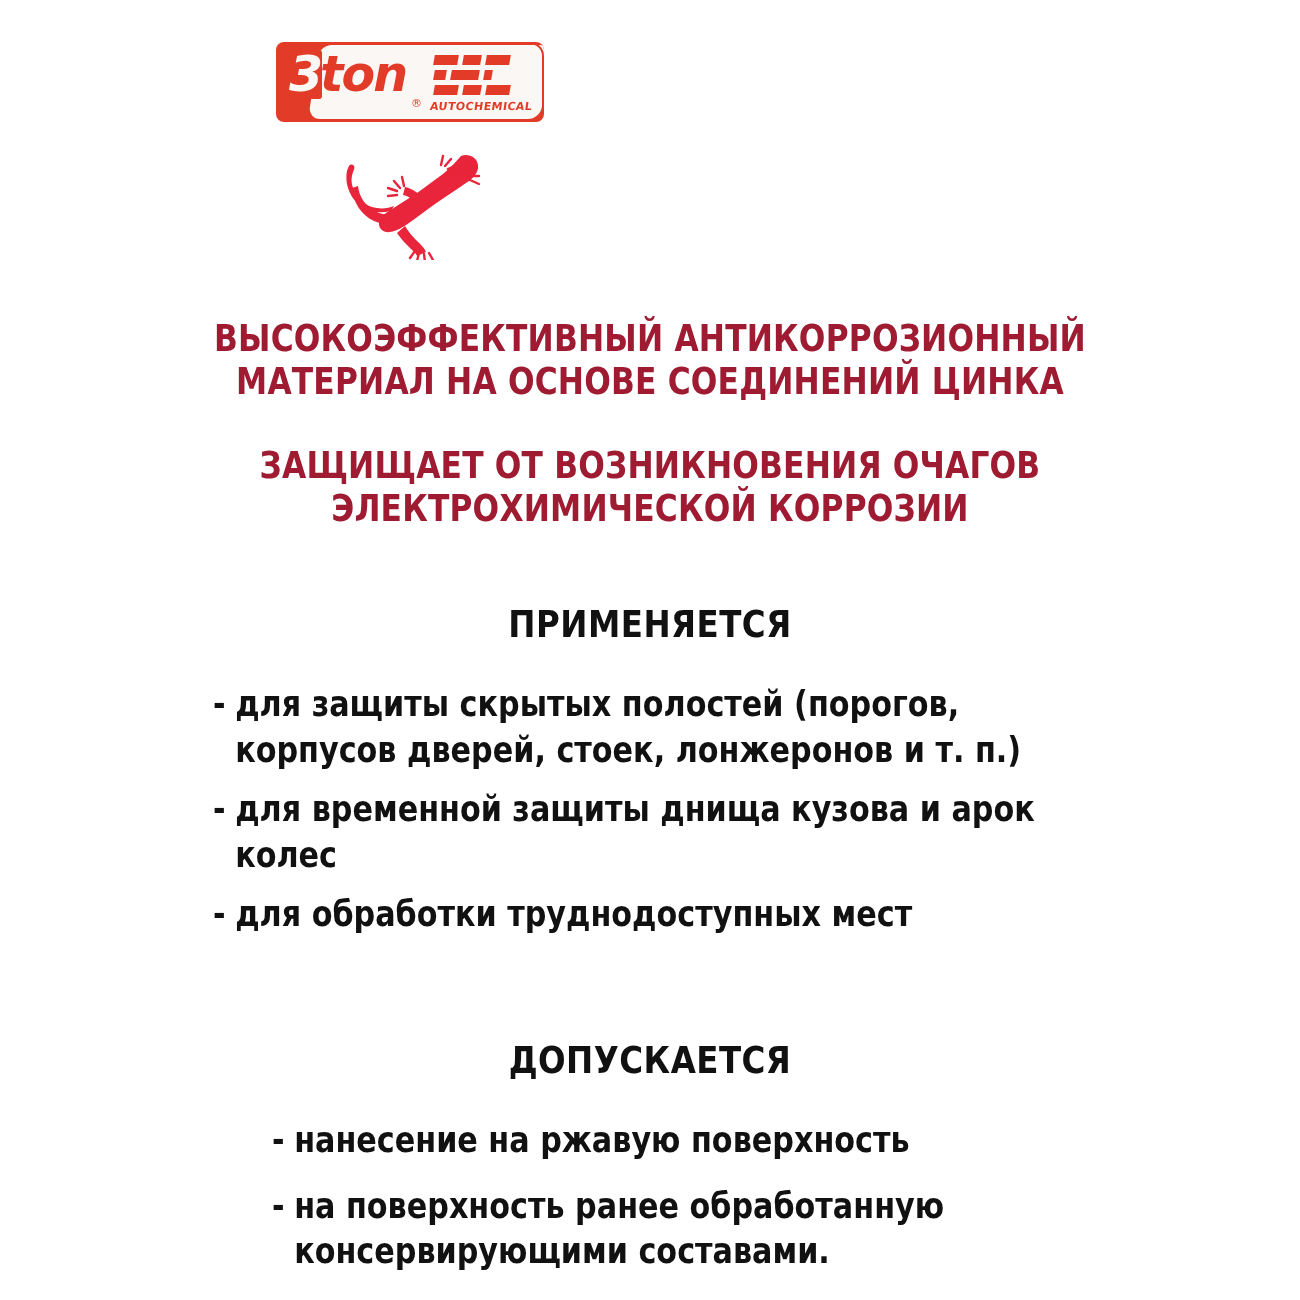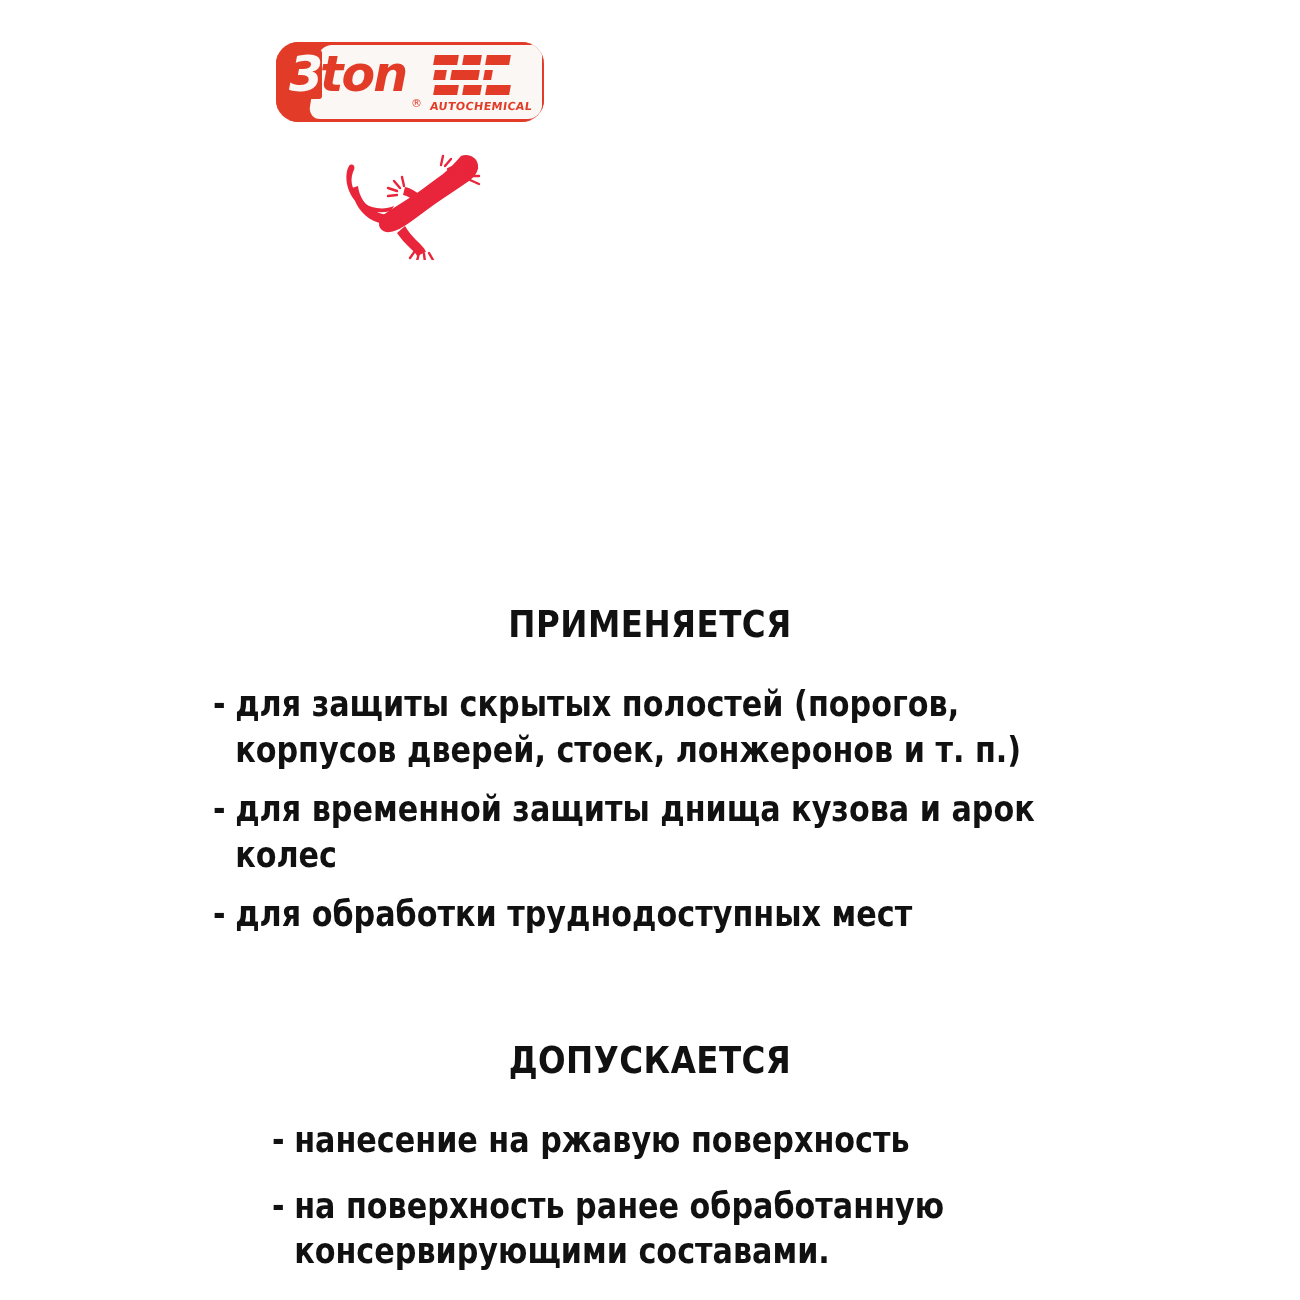--- a/index.html
+++ b/index.html
@@ -31,21 +31,21 @@
     display: flex;
     flex-direction: column;
     align-items: center;
   }
 
   .logo-badge {
     position: relative;
     width: 268px;
     height: 80px;
     background: #E23C28;
-    border-radius: 22px;
+    border-radius: 8px;
     overflow: hidden;
     box-shadow: 0 0 0 0 transparent;
   }
   .logo-badge::after{
     content:"";
     position:absolute;
     inset:0;
     border-radius:14px;
     border:2px solid #E23C28;
     pointer-events:none;
@@ -274,20 +274,30 @@
           <path d="M106 17 l2 -9 M110 18 l6 -7 M113 21 l9 -4 M114 25 l9 0"></path>
 
           <path d="M69 38 l-2 -9 M65 40 l-6 -7 M62 43 l-9 -3 M62 47 l-9 1"></path>
 
           <path d="M84 105 l-2 8 M89 106 l1 8 M94 105 l4 7 M80 103 l-5 7"></path>
         </g>
       </svg>
     </div>
   </div>
 
+  <div class="headline-group">
+    <h1 class="headline first">
+      <span class="ln">ВЫСОКОЭФФЕКТИВНЫЙ АНТИКОРРОЗИОННЫЙ</span>
+      <span class="ln">МАТЕРИАЛ НА ОСНОВЕ СОЕДИНЕНИЙ ЦИНКА</span>
+    </h1>
+    <h2 class="headline second">
+      <span class="ln">ЗАЩИЩАЕТ ОТ ВОЗНИКНОВЕНИЯ ОЧАГОВ</span>
+      <span class="ln">ЭЛЕКТРОХИМИЧЕСКОЙ КОРРОЗИИ</span>
+    </h2>
+  </div>
 
   <div class="section section-applied">
     <div class="section-title">ПРИМЕНЯЕТСЯ</div>
     <ul class="bullet-list indent-a">
       <li class="bullet-item">
         <span class="bullet-dash">-</span>
         <span class="bullet-text">для защиты скрытых полостей (порогов, корпусов дверей, стоек, лонжеронов и т. п.)</span>
       </li>
       <li class="bullet-item">
         <span class="bullet-dash">-</span>

